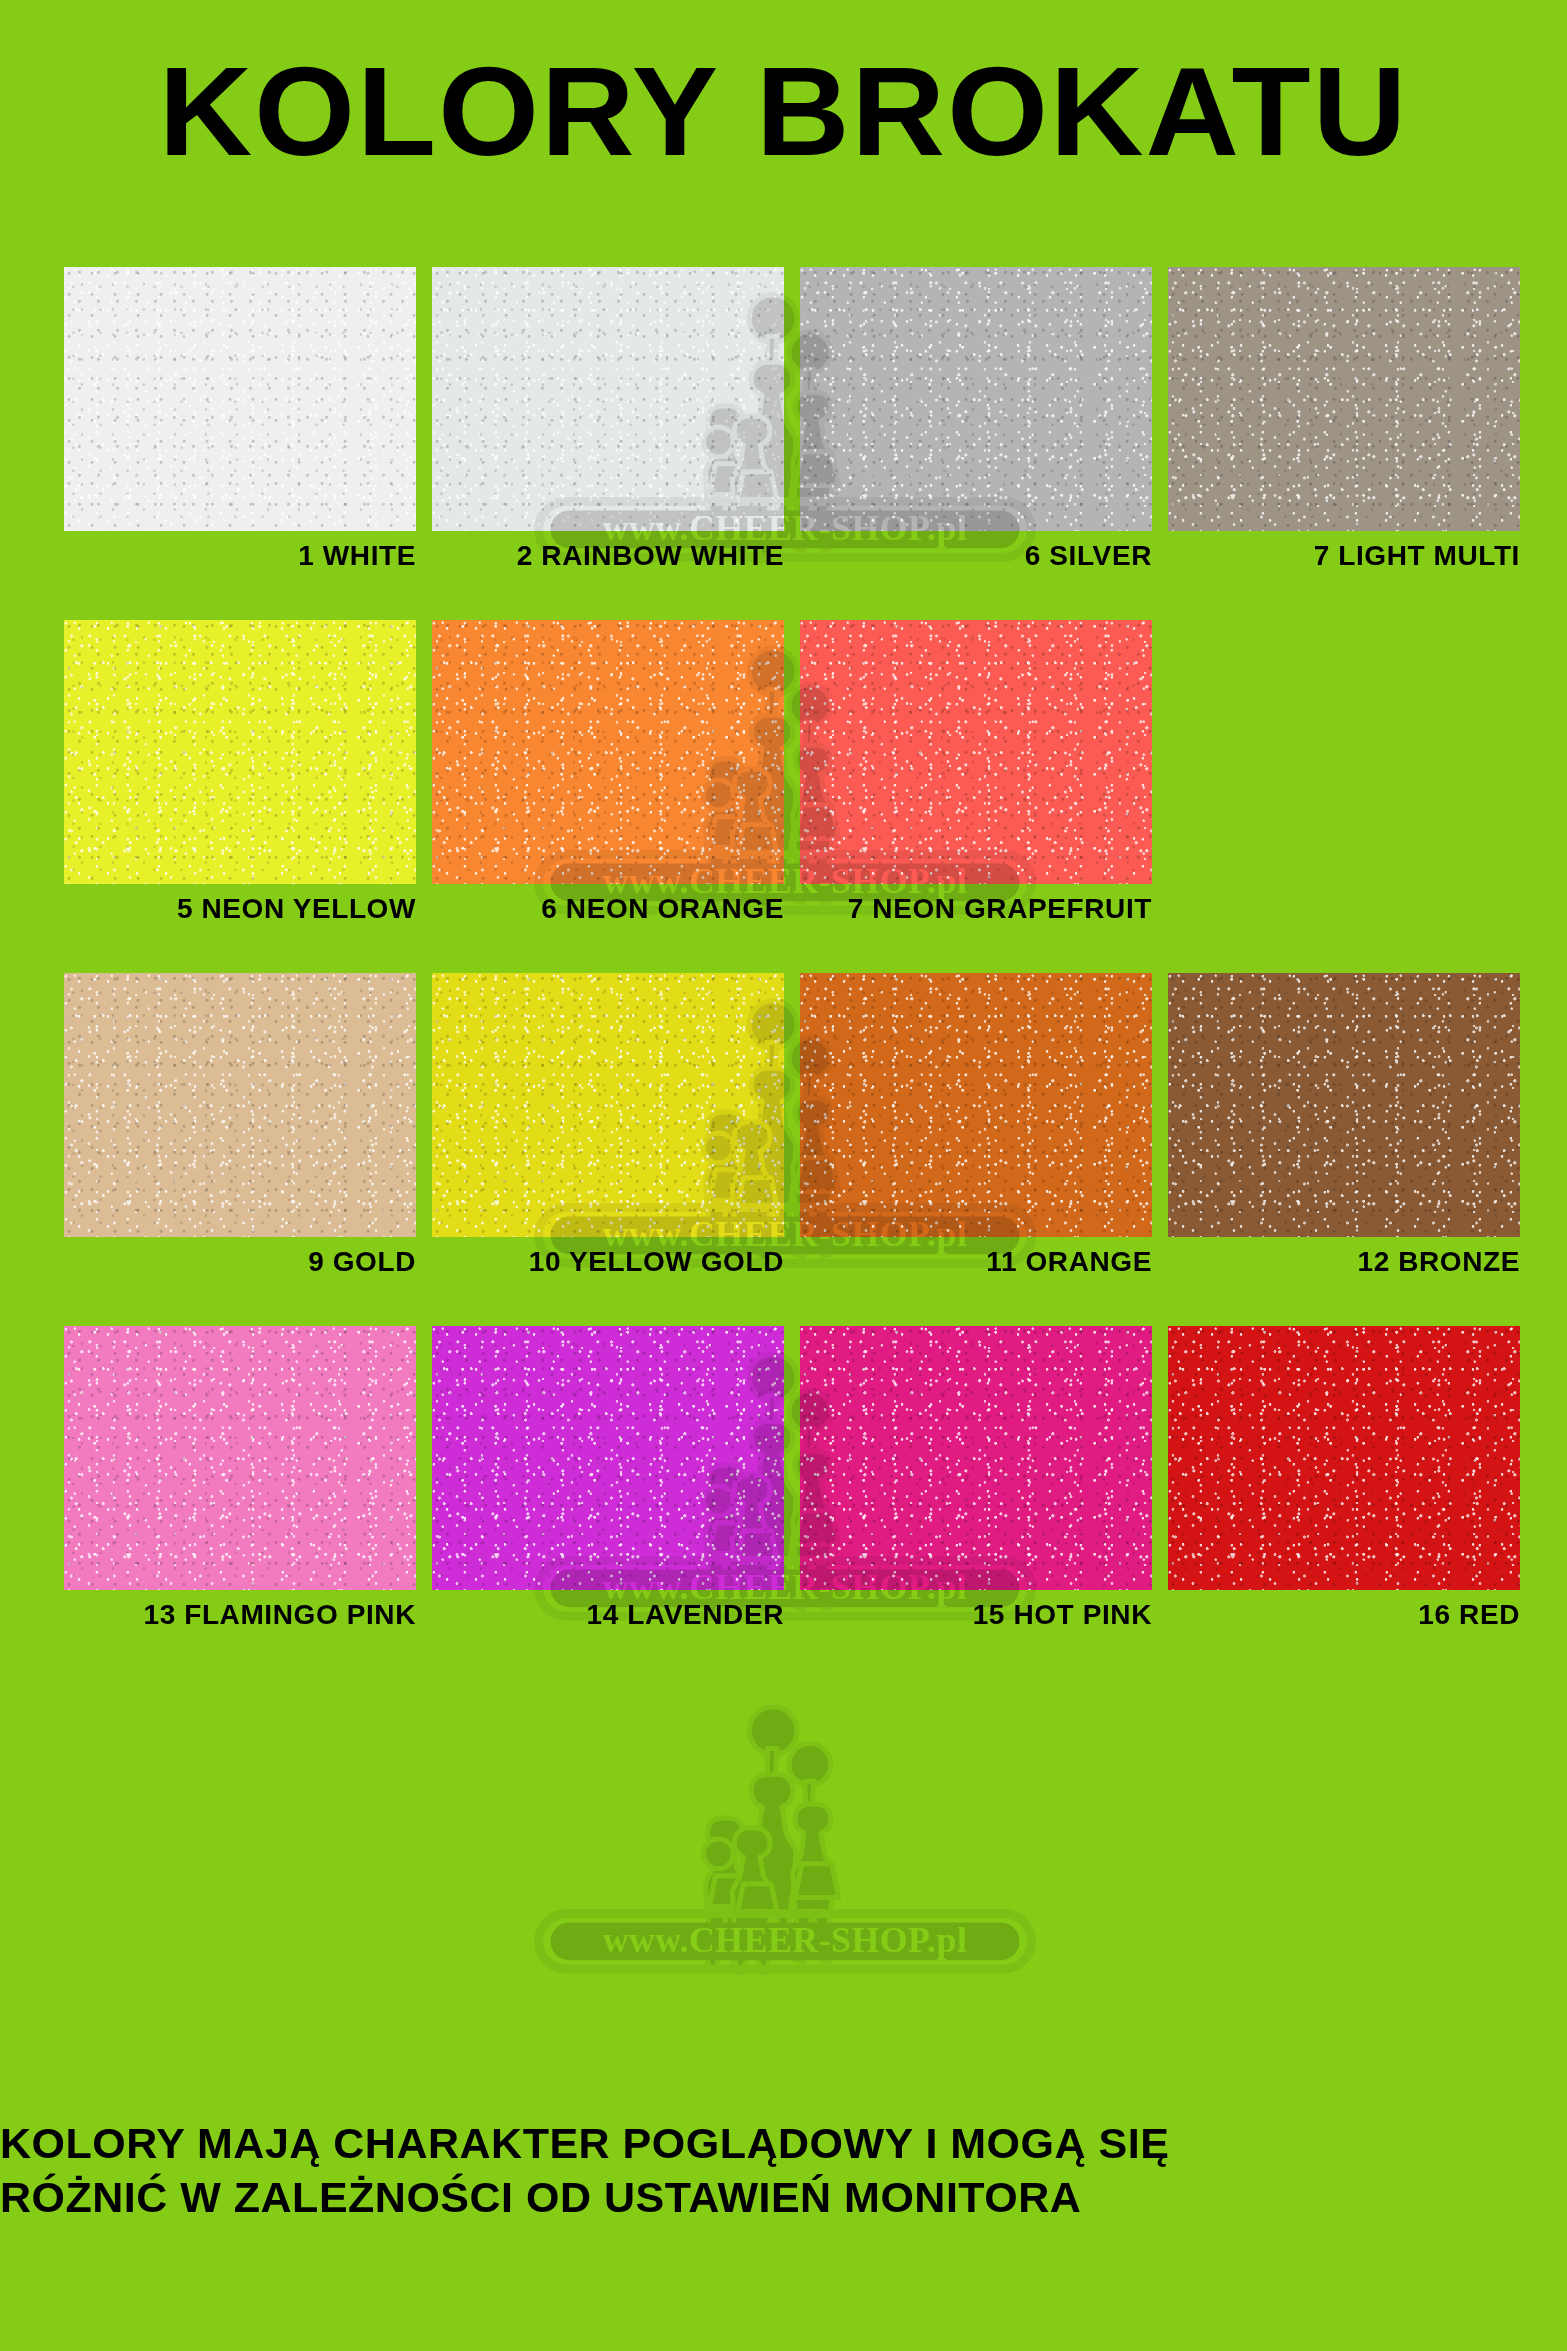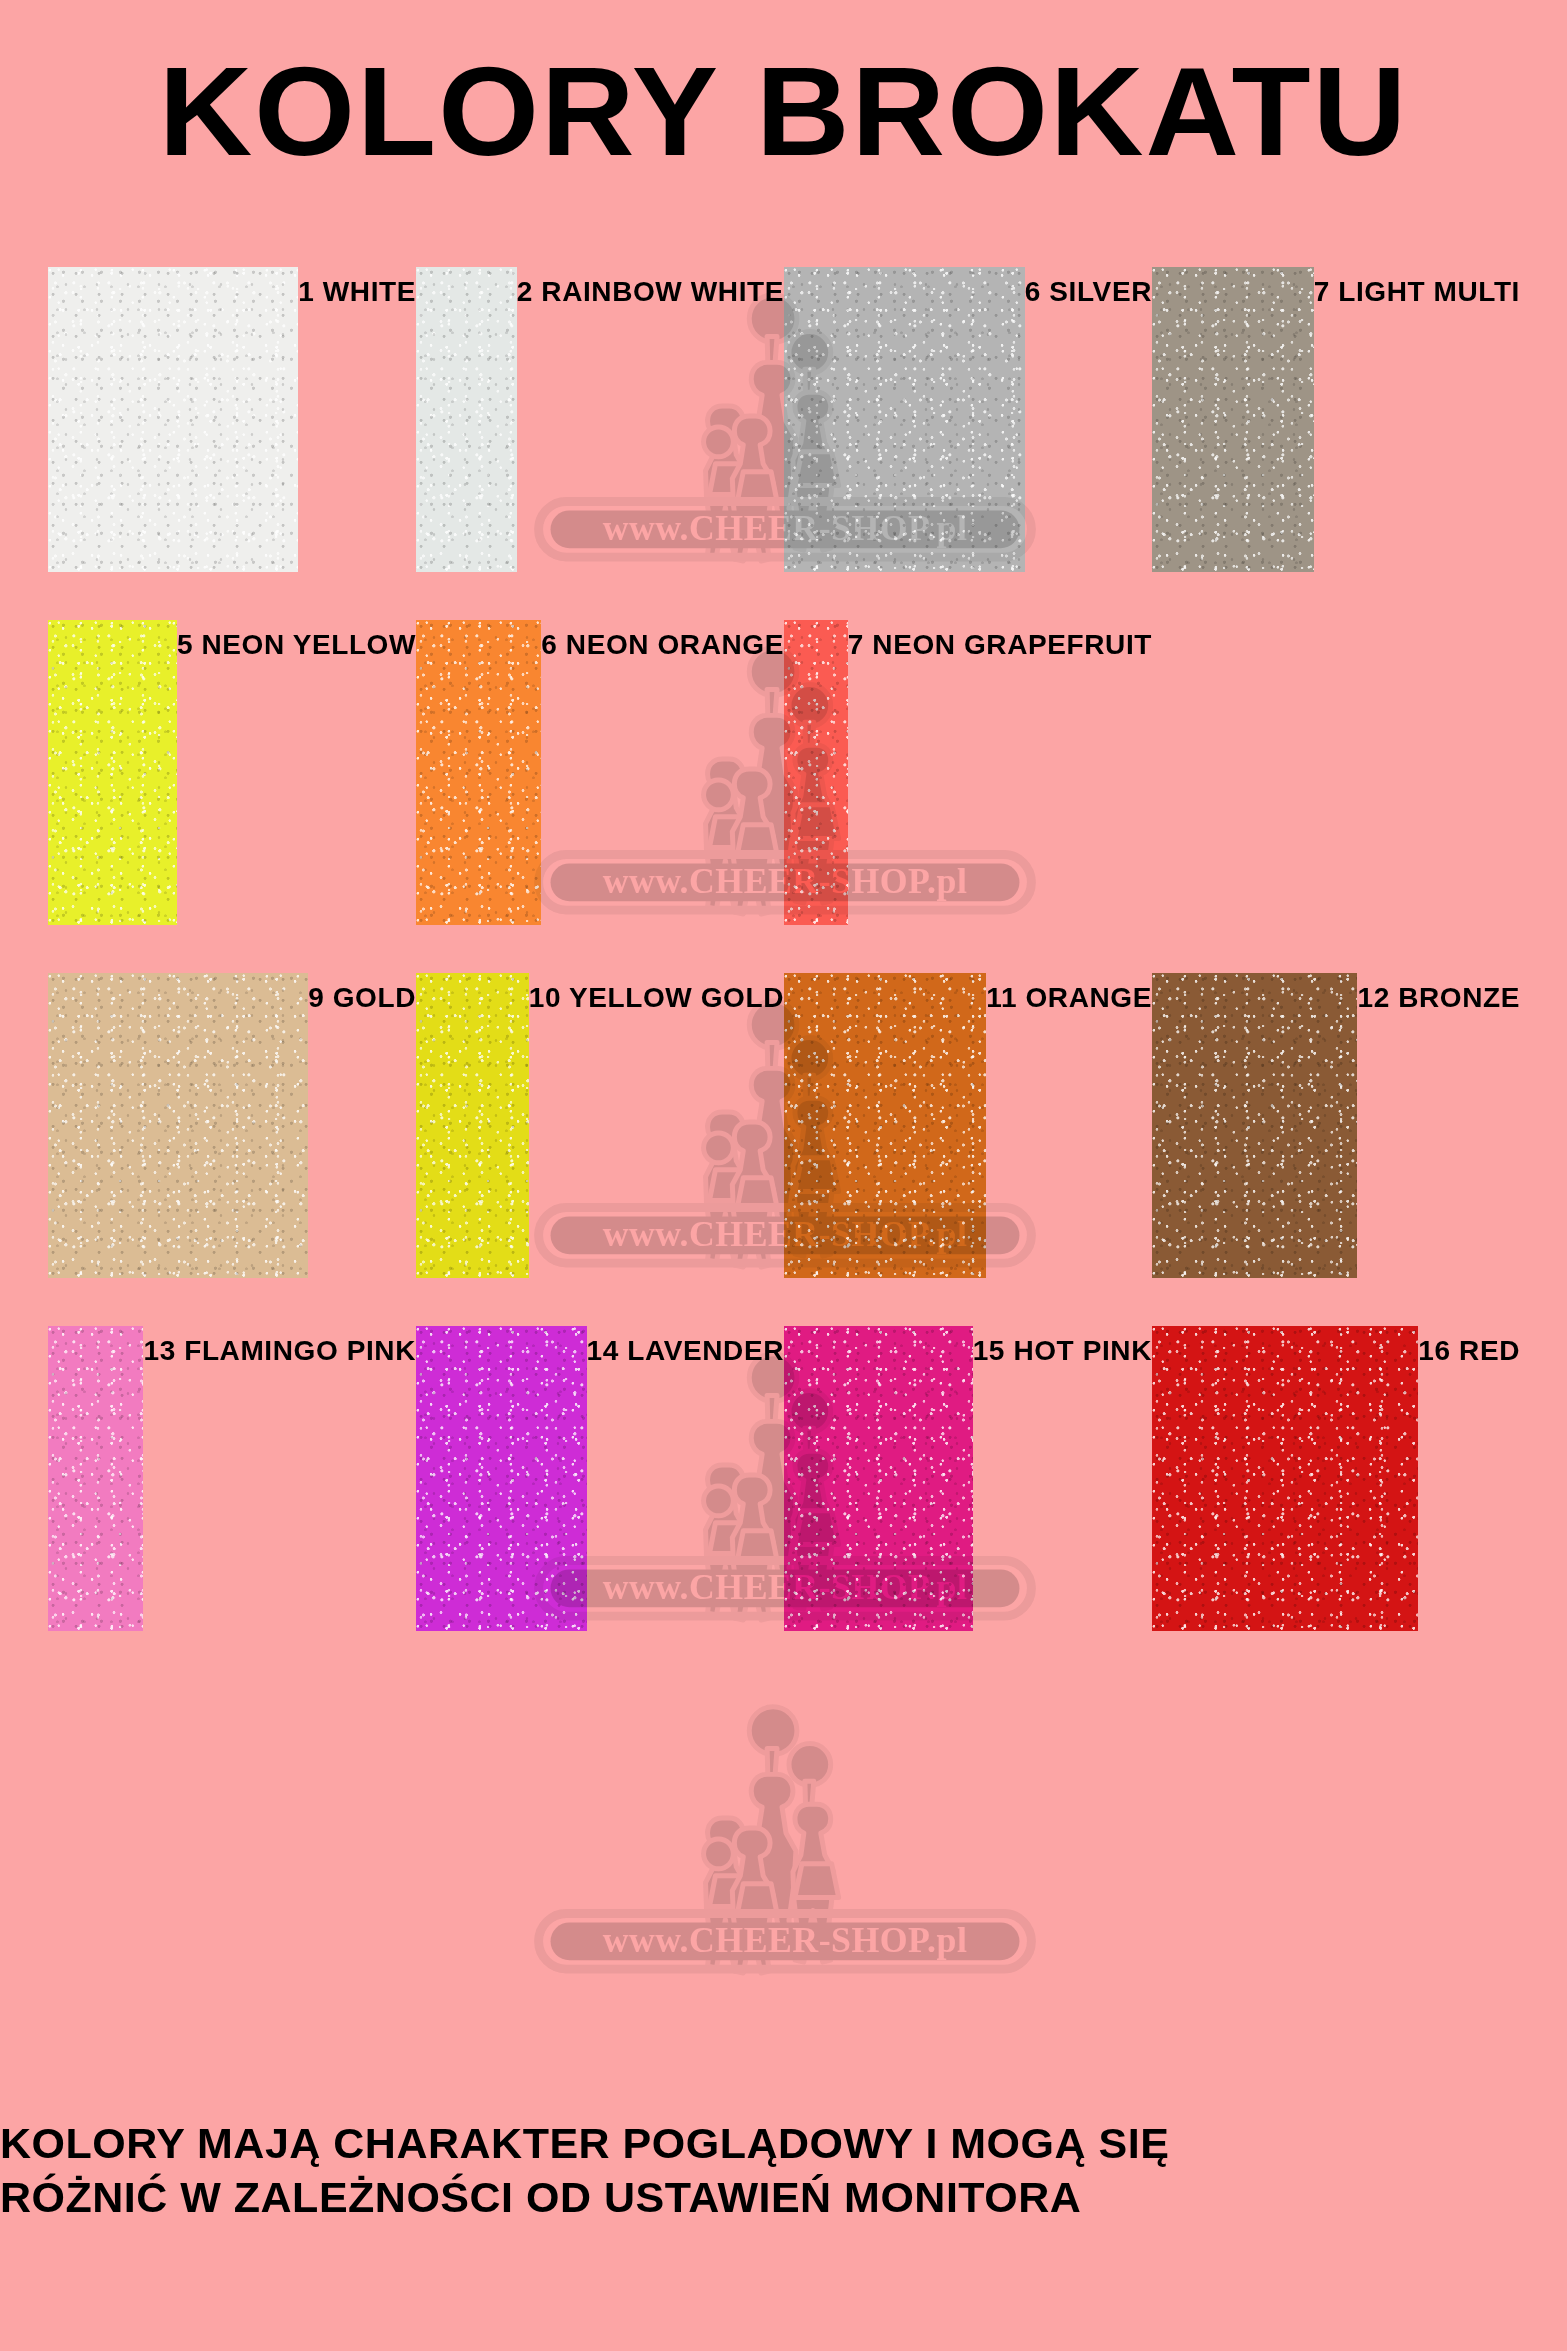--- a/index.html
+++ b/index.html
@@ -5,21 +5,21 @@
   * { margin:0; padding:0; box-sizing:border-box; }
   html,body{
     width:1567px; height:2351px;
     background:#ffffff;
     font-family:"Liberation Sans", sans-serif;
     overflow:hidden;
   }
   .page{
     position:relative;
     width:1567px; height:2351px;
-    background:#fca5a5;
+    background:#84cc16;
   }
 
   
   .title{
     position:absolute;
     top:48px; left:0; right:0;
     text-align:center;
     font-family:"Liberation Sans", sans-serif;
     font-weight:bold;
     font-size:127px;
@@ -45,22 +45,22 @@
     position:relative;
     display:flex;
     width:1473px;
     height:305px;
   }
   .cell{
     position:relative;
     width:368px;
     height:305px;
     display:flex;
-    flex-direction:row;
-    align-items:flex-start;
+    flex-direction:column;
+    align-items:flex-end;
   }
   .swatch{
     position:relative;
     width:352px;
     height:305px;
     overflow:hidden;
     background:#ccc;
   }
   
   .swatch::before{

